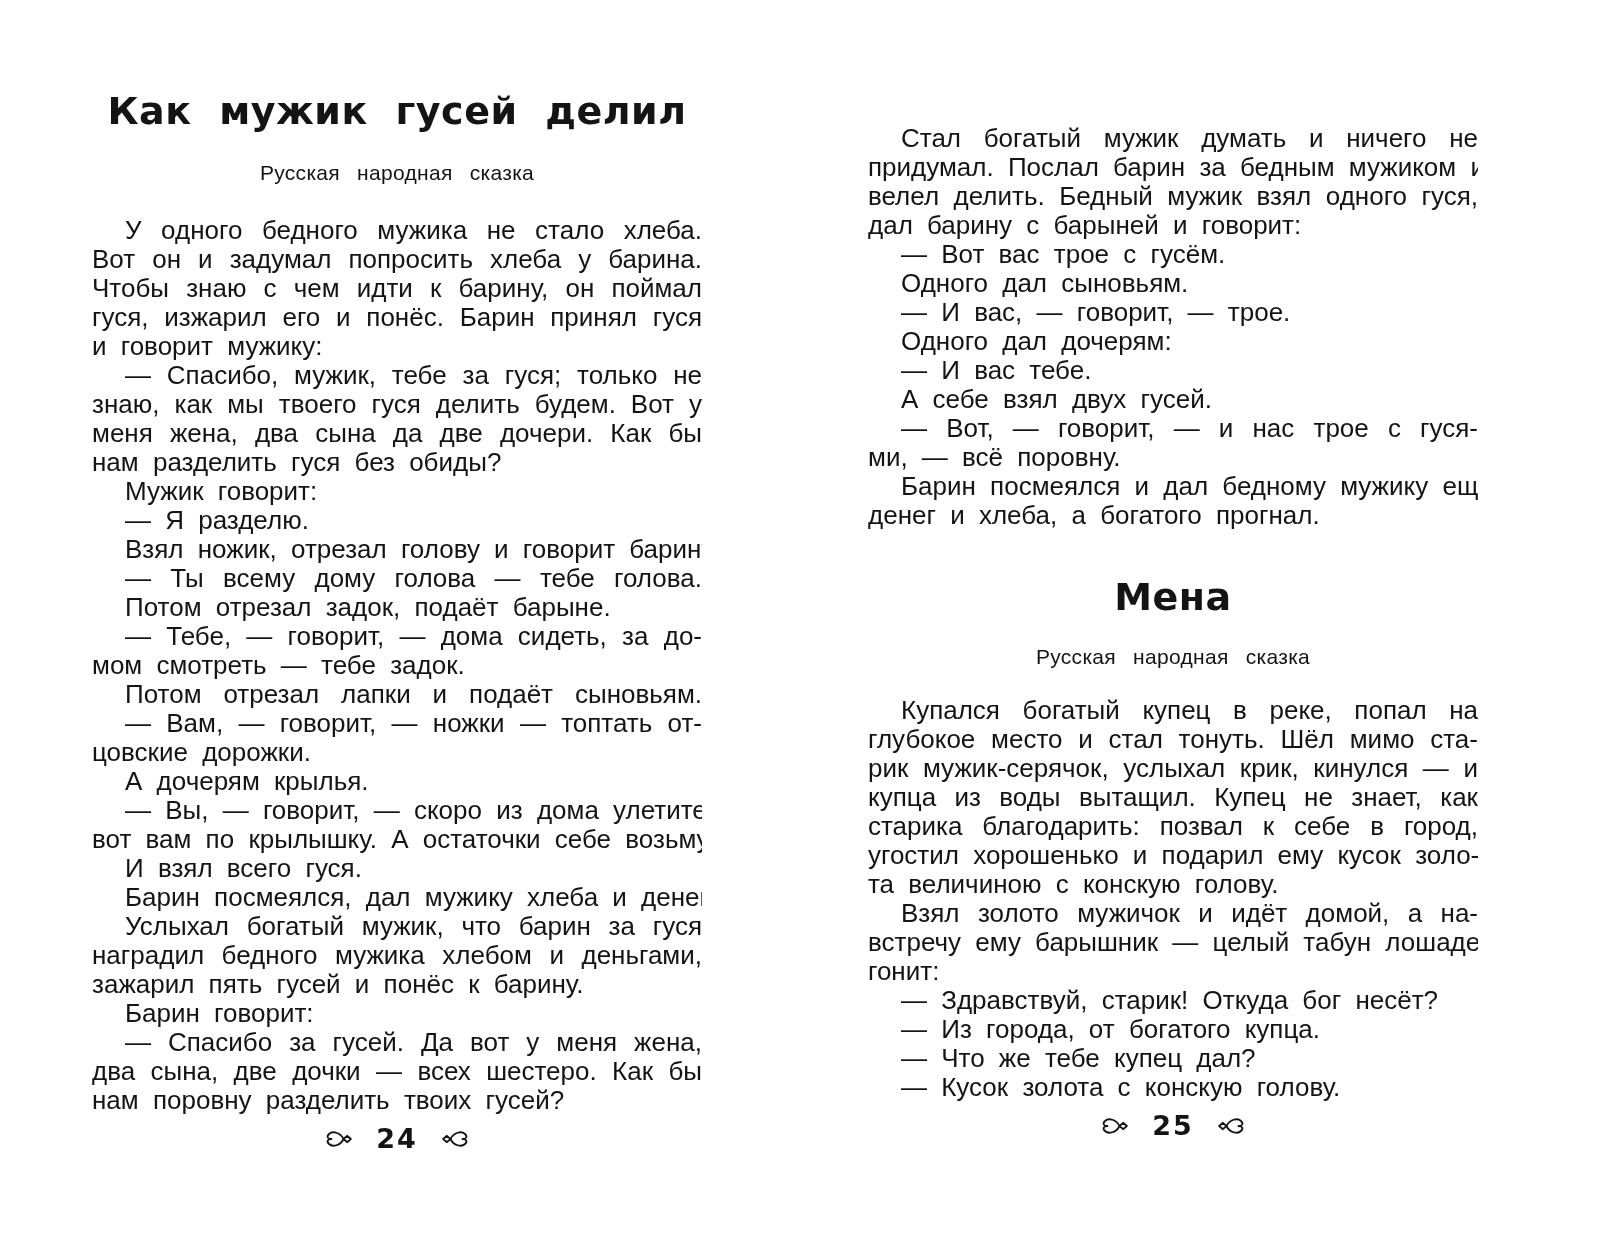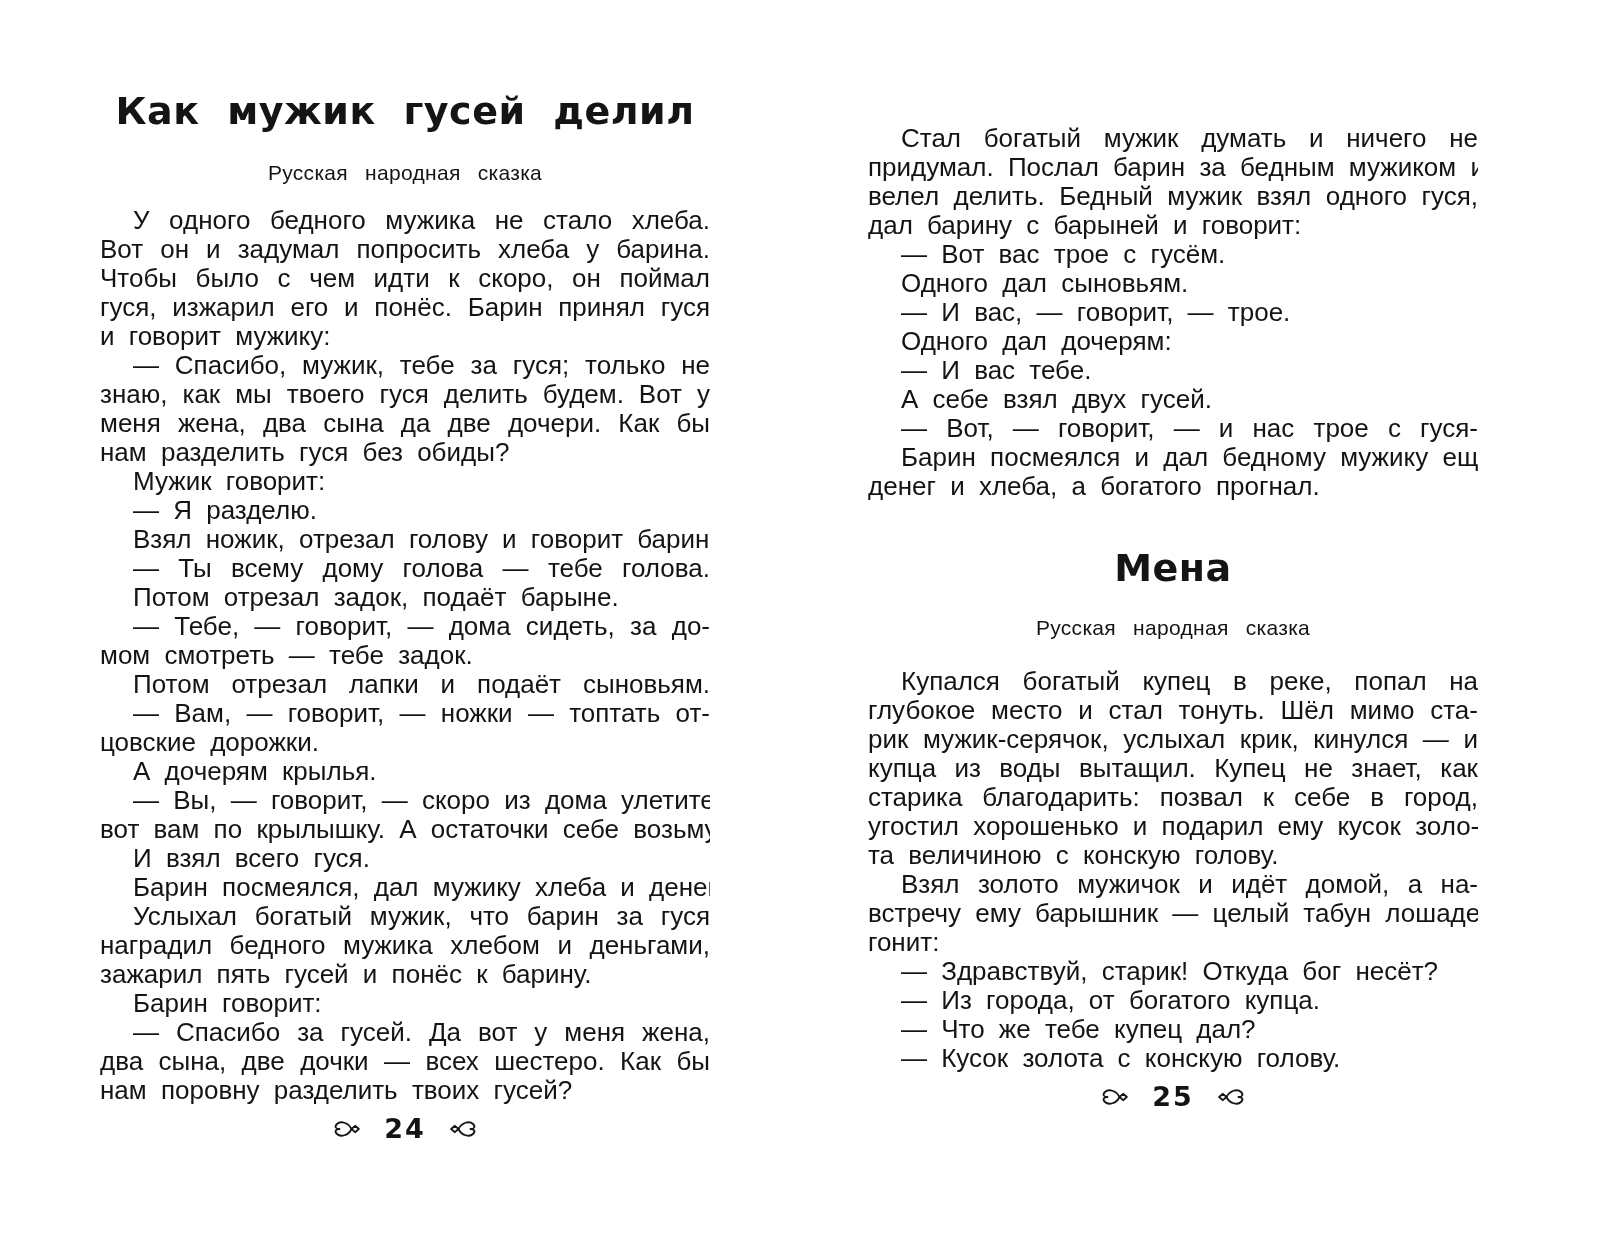--- a/index.html
+++ b/index.html
@@ -15,21 +15,21 @@
     font-family: "Liberation Sans", sans-serif;
     color: #141414;
   }
   .page-col {
     position: absolute;
     top: 0;
     width: 610px;
     height: 1258px;
     overflow: hidden;
   }
-  #left-col  { left: 100px; }
+  #left-col  { left: 92px; }
   #right-col { left: 868px; margin-top: 16px; }
 
   .story-title {
     font-family: "DejaVu Sans", sans-serif;
     font-weight: bold;
     font-size: 38px;
     line-height: 46px;
     text-align: center;
     word-spacing: 14px;
     letter-spacing: 0.5px;
@@ -42,21 +42,21 @@
     font-size: 21px;
     line-height: 26px;
     text-align: center;
     word-spacing: 11px;
     letter-spacing: 0.3px;
     margin-top: 26px;
     white-space: nowrap;
   }
 
   .story-text { display: block; }
-  #left-col  .story-text          { margin-top: 20px; }
+  #left-col  .story-text          { margin-top: 30px; }
   #right-col .story-text.cont     { margin-top: 108px; }
   #right-col .story-title         { margin-top: 44px; }
   #right-col .story-subtitle      { margin-top: 24px; }
   #right-col .story-text.second   { margin-top: 26px; }
 
   .line {
     font-size: 26px;
     line-height: 29px;
     height: 29px;
     white-space: nowrap;
@@ -91,21 +91,21 @@
 </style>
 </head>
 <body>
 
 <div class="page-col" id="left-col">
   <h1 class="story-title">Как мужик гусей делил</h1>
   <div class="story-subtitle">Русская народная сказка</div>
   <div class="story-text">
       <div class="line j ind">У одного бедного мужика не стало хлеба.</div>
       <div class="line j">Вот он и задумал попросить хлеба у барина.</div>
-      <div class="line j">Чтобы было с чем идти к скоро, он поймал</div>
+      <div class="line j">Чтобы знаю с чем идти к барину, он поймал</div>
       <div class="line j">гуся, изжарил его и понёс. Барин принял гуся</div>
       <div class="line">и говорит мужику:</div>
       <div class="line j ind">— Спасибо, мужик, тебе за гуся; только не</div>
       <div class="line j">знаю, как мы твоего гуся делить будем. Вот у</div>
       <div class="line j">меня жена, два сына да две дочери. Как бы</div>
       <div class="line">нам разделить гуся без обиды?</div>
       <div class="line ind">Мужик говорит:</div>
       <div class="line ind">— Я разделю.</div>
       <div class="line j ind">Взял ножик, отрезал голову и говорит барину:</div>
       <div class="line j ind">— Ты всему дому голова — тебе голова.</div>
@@ -147,20 +147,21 @@
       <div class="line j">придумал. Послал барин за бедным мужиком и</div>
       <div class="line j">велел делить. Бедный мужик взял одного гуся,</div>
       <div class="line">дал барину с барыней и говорит:</div>
       <div class="line ind">— Вот вас трое с гусём.</div>
       <div class="line ind">Одного дал сыновьям.</div>
       <div class="line ind">— И вас, — говорит, — трое.</div>
       <div class="line ind">Одного дал дочерям:</div>
       <div class="line ind">— И вас тебе.</div>
       <div class="line ind">А себе взял двух гусей.</div>
       <div class="line j ind">— Вот, — говорит, — и нас трое с гуся-</div>
+      <div class="line">ми, — всё поровну.</div>
       <div class="line j ind">Барин посмеялся и дал бедному мужику ещё</div>
       <div class="line">денег и хлеба, а богатого прогнал.</div>
     </div>
   <h1 class="story-title">Мена</h1>
   <div class="story-subtitle">Русская народная сказка</div>
   <div class="story-text second">
       <div class="line j ind">Купался богатый купец в реке, попал на</div>
       <div class="line j">глубокое место и стал тонуть. Шёл мимо ста-</div>
       <div class="line j">рик мужик-серячок, услыхал крик, кинулся — и</div>
       <div class="line j">купца из воды вытащил. Купец не знает, как</div>

